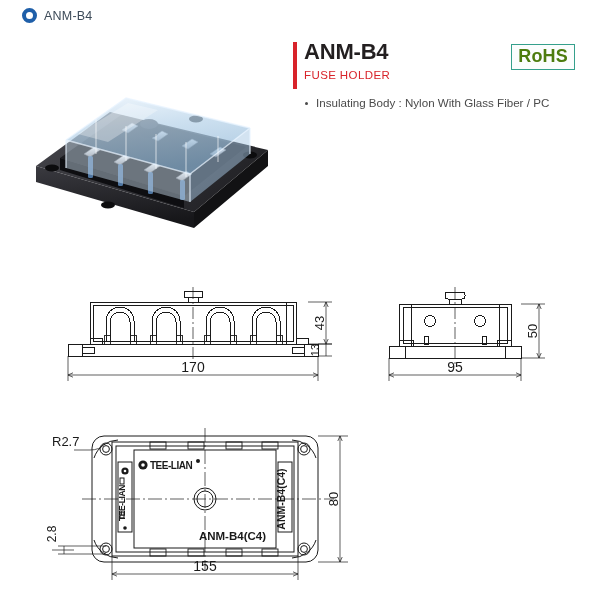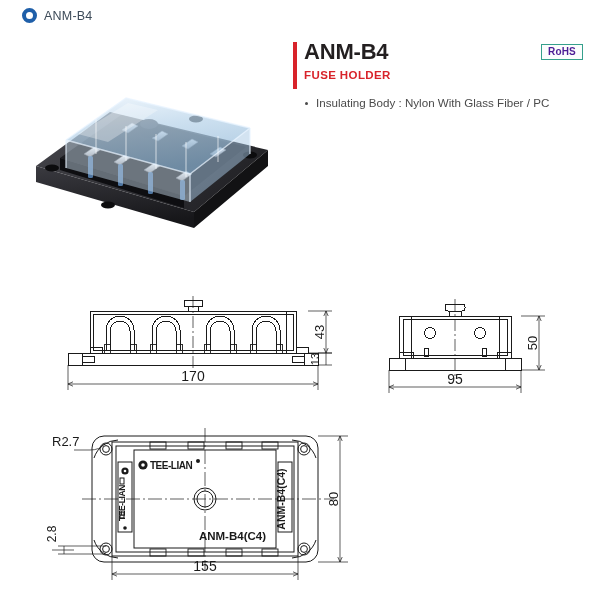--- a/index.html
+++ b/index.html
@@ -71,31 +71,31 @@
   #prod-title {
     font-size: 22px;
     font-weight: bold;
     color: #231f20;
     line-height: 1.12;
     letter-spacing: -.2px;
   }
   #prod-subtitle {
     margin-top: 4px;
     font-size: 11.5px;
-    font-weight: bold;
+    font-weight: normal;
     color: #d8232a;
     letter-spacing: .4px;
   }
   #rohs {
     position: absolute;
-    right: 0;
+    right: 8px;
     top: 4px;
     border: 1px solid #35a08c;
-    color: #4c1d95;
-    font-size: 10px;
+    color: #4d7c0f;
+    font-size: 18px;
     font-weight: bold;
     padding: 1px 6px 2px 6px;
     letter-spacing: .2px;
     background: #fbfdfd;
   }
   #spec-list {
     list-style: none;
     margin: 16px 0 8px 0;
     padding: 0 0 0 12px;
   }
@@ -114,22 +114,22 @@
     top: 5px;
     width: 3.2px;
     height: 3.2px;
     border-radius: 50%;
     background: #4a4a4a;
   }
 
   
   .drawing { position: absolute; }
   .drawing svg { display: block; }
-  #dwg-front { left: 58px;  top: 292px; }
-  #dwg-side  { left: 383px; top: 295px; }
+  #dwg-front { left: 58px;  top: 283px; }
+  #dwg-side  { left: 383px; top: 283px; }
   #dwg-plan  { left: 38px;  top: 428px; }
 </style>
 </head>
 <body>
 
 <div id="breadcrumb">
   <span class="ring"></span>
   <span class="bc-label">ANM-B4</span>
 </div>
 

